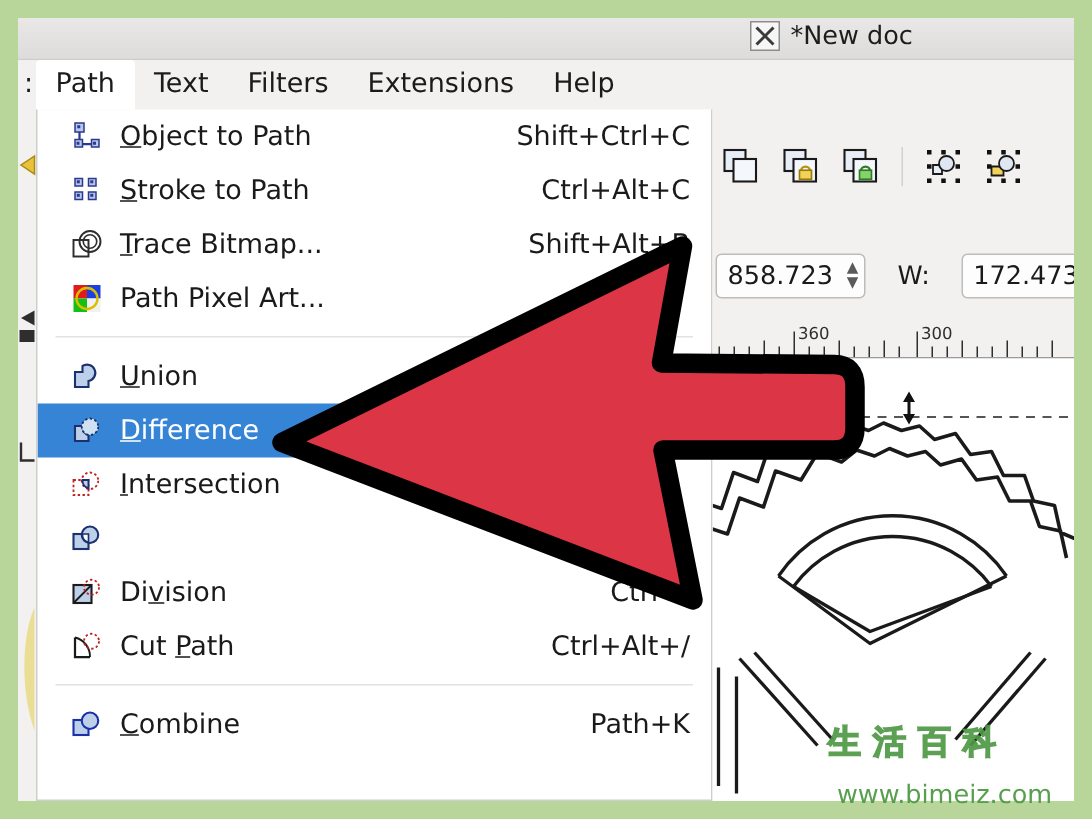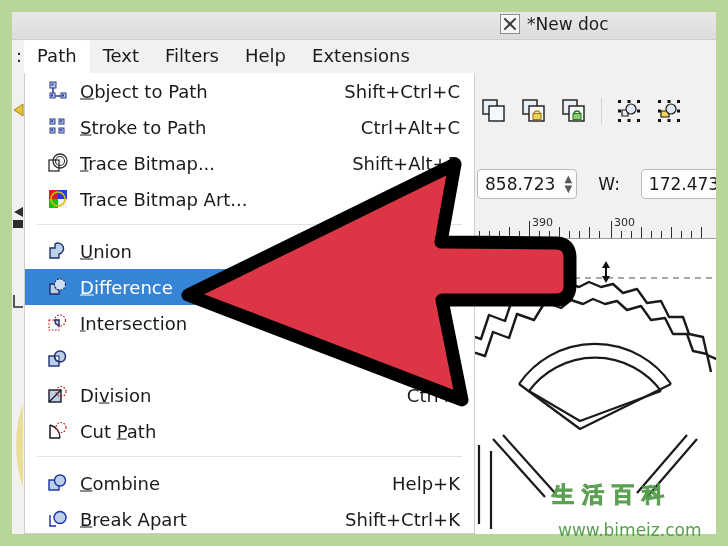--- a/index.html
+++ b/index.html
@@ -213,22 +213,22 @@
         <span class="xicon"></span>
         <span>*New doc</span>
       </div>
     </div>
 
     <div id="menubar">
       <span class="mi clipped">:</span>
       <span class="mi active">Path</span>
       <span class="mi">Text</span>
       <span class="mi">Filters</span>
+      <span class="mi">Extensions</span>
       <span class="mi">Help</span>
-      <span class="mi">Extensions</span>
     </div>
 
     <div id="toolbox">
       <svg class="tbico" style="top:28px;height:22px" viewBox="0 0 12 22">
         <polygon points="11,3 2,9 11,15" fill="#e8c23a" stroke="#a88a14" stroke-width="1"></polygon>
       </svg>
       <svg class="tbico" style="top:132px;height:28px" viewBox="0 0 12 28">
         <polygon points="11,2 2,7 11,12" fill="#2e2e2e"></polygon>
         <rect x="1" y="15" width="10" height="8" fill="#2e2e2e"></rect>
       </svg>
@@ -282,21 +282,21 @@
       </div>
 
       <div class="mrow">
         <svg class="ico" viewBox="0 0 22 22">
           <rect x="2" y="2" width="9" height="9" fill="#e01b1b"></rect>
           <rect x="11" y="2" width="9" height="9" fill="#1b3fe0"></rect>
           <rect x="2" y="11" width="9" height="9" fill="#15c015"></rect>
           <rect x="11" y="11" width="9" height="9" fill="#f2f1f0"></rect>
           <circle cx="11" cy="11" r="7" fill="none" stroke="#d8c000" stroke-width="1.6"></circle>
         </svg>
-        <span class="lbl">Trace Bitmap Art...</span>
+        <span class="lbl">Path Pixel Art...</span>
         <span class="acc"></span>
       </div>
 
       <div class="msep"></div>
 
       <div class="mrow">
         <svg class="ico" viewBox="0 0 22 22">
           <path d="M3 8 L3 18 L12 18 L12 14 A5.5 5.5 0 1 0 8 4 L8 8 Z" fill="#bcd0ea" stroke="#1c2f6e" stroke-width="1.4"></path>
         </svg>
         <span class="lbl"><u>U</u>nion</span>
@@ -341,41 +341,34 @@
         <span class="acc">Ctrl+/</span>
       </div>
 
       <div class="mrow">
         <svg class="ico" viewBox="0 0 22 22">
           <path d="M3 5 L3 18 L13 18" fill="none" stroke="#1a1a1a" stroke-width="1.5"></path>
           <path d="M3 5 A13 13 0 0 1 13 18" fill="none" stroke="#1a1a1a" stroke-width="1.3"></path>
           <circle cx="14" cy="7.5" r="5" fill="none" stroke="#c02020" stroke-width="1.2" stroke-dasharray="1.6 1.6"></circle>
         </svg>
         <span class="lbl">Cut <u>P</u>ath</span>
+        <span class="acc">Ctrl+Alt+/</span>
       </div>
 
       <div class="msep"></div>
 
       <div class="mrow">
         <svg class="ico" viewBox="0 0 22 22">
           <rect x="2" y="8" width="10" height="10" fill="#bcd0ea" stroke="#1b2fa8" stroke-width="1.4"></rect>
           <circle cx="13" cy="8.5" r="5.5" fill="#bcd0ea" stroke="#1b2fa8" stroke-width="1.4"></circle>
         </svg>
         <span class="lbl"><u>C</u>ombine</span>
-        <span class="acc">Help+K</span>
-      </div>
-
-      <div class="mrow">
-        <svg class="ico" viewBox="0 0 22 22">
-          <path d="M3 7 L3 18 L9 18" fill="none" stroke="#1b2fa8" stroke-width="1.4"></path>
-          <circle cx="13" cy="9.5" r="6" fill="#bcd0ea" stroke="#1b2fa8" stroke-width="1.4"></circle>
-        </svg>
-        <span class="lbl"><u>B</u>reak Apart</span>
-        <span class="acc">Shift+Ctrl+K</span>
-      </div>
+        <span class="acc">Path+K</span>
+      </div>
+
     </div>
 
     <div id="right">
 
       <div id="cmdbar">
         <svg class="ticon" viewBox="0 0 26 26">
           <rect x="2" y="2" width="14" height="14" fill="#e8eef6" stroke="#1a1a1a" stroke-width="1.4"></rect>
           <rect x="8" y="8" width="15" height="15" fill="#f4f8fc" stroke="#1a1a1a" stroke-width="1.4"></rect>
         </svg>
         <svg class="ticon" viewBox="0 0 26 26">
@@ -452,21 +445,21 @@
         <span class="tick" style="left:136px;height:17px"></span>
         <span class="tick" style="left:146px;height:7px"></span>
         <span class="tick" style="left:156px;height:7px"></span>
         <span class="tick" style="left:166px;height:11px"></span>
         <span class="tick" style="left:176px;height:7px"></span>
         <span class="tick" style="left:186px;height:7px"></span>
         <span class="tick" style="left:196px;height:11px"></span>
         <span class="tick" style="left:206px;height:7px"></span>
         <span class="tick" style="left:216px;height:7px"></span>
         <span class="tick" style="left:226px;height:11px"></span>
-        <span class="rlabel" style="left:57px">390</span>
+        <span class="rlabel" style="left:57px">360</span>
         <span class="rlabel" style="left:139px">300</span>
       </div>
 
       <div id="canvas">
         <svg width="241" height="295" viewBox="0 0 241 295">
 
           <line x1="0" y1="39" x2="241" y2="39" stroke="#555" stroke-width="1.2" stroke-dasharray="6 5"></line>
 
           <g>
             <path d="M131 22 L127 29 L130 29 L130 37 L127 37 L131 44 L135 37 L132 37 L132 29 L135 29 Z" fill="#111"></path>

